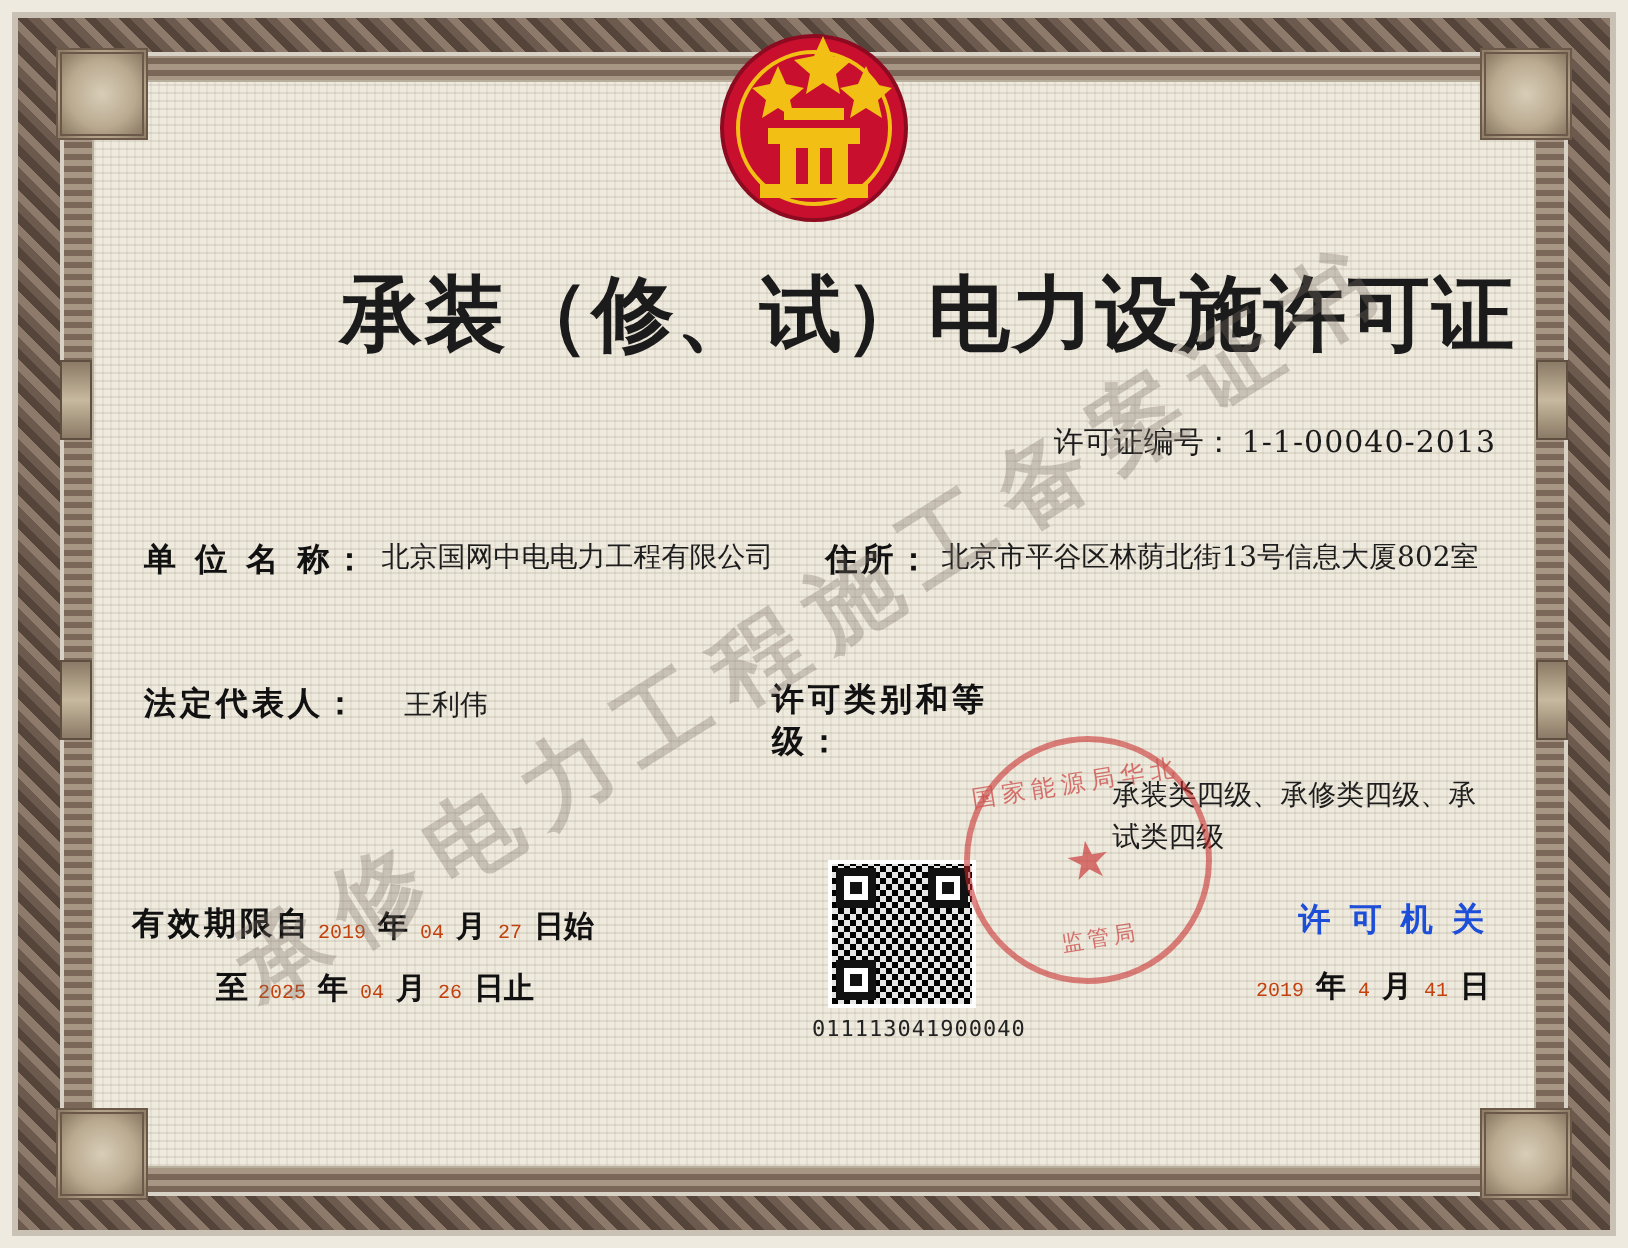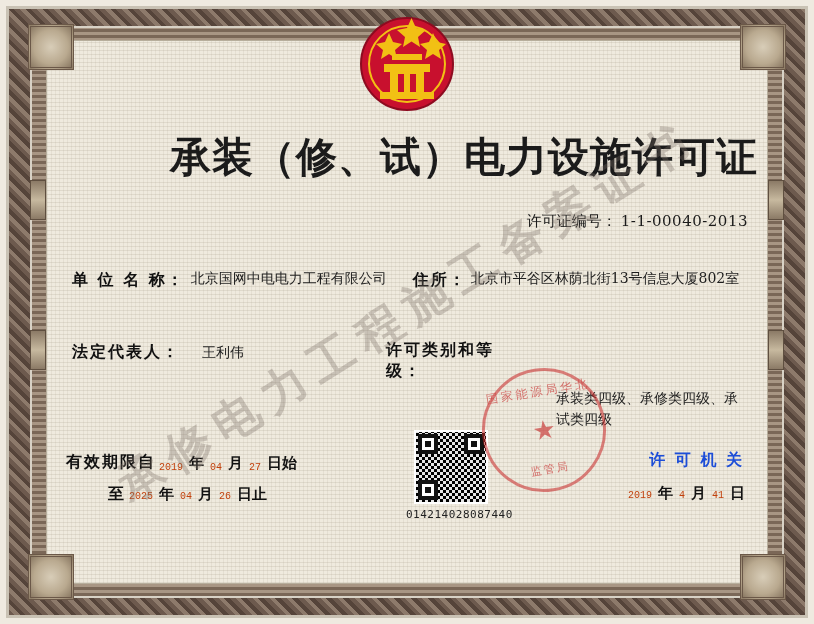--- a/index.html
+++ b/index.html
@@ -421,21 +421,21 @@
       <span class="qr-finder tl">
           <i></i>
         </span>
       <span class="qr-finder tr">
           <i></i>
         </span>
       <span class="qr-finder bl">
           <i></i>
         </span>
     </div>
-    <div class="qr-caption">014214028087440</div>
+    <div class="qr-caption">011113041900040</div>
 
     <div class="authority">许 可 机 关</div>
 
     <div class="issue-date">
       <span class="date-num">2019</span>
       <span class="date-unit">年</span>
       <span class="date-num">4</span>
       <span class="date-unit">月</span>
       <span class="date-num">41</span>
       <span class="date-unit">日</span>

